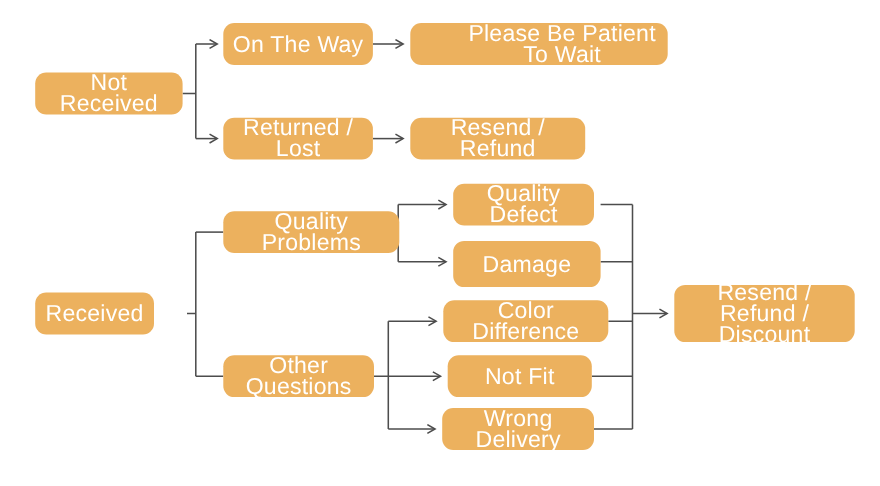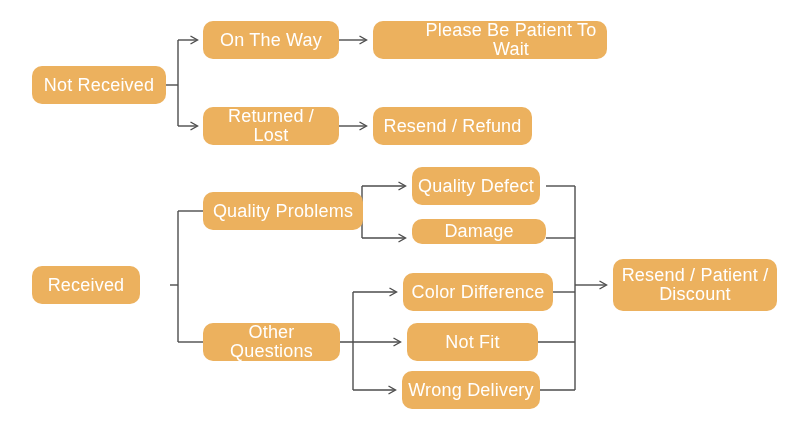--- a/index.html
+++ b/index.html
@@ -29,21 +29,21 @@
   }
   .node {
     position: absolute;
     background: #ecb15e;
     color: #ffffff;
     border-radius: 10px;
     display: flex;
     align-items: center;
     justify-content: center;
     text-align: center;
-    font-size: 18px;
+    font-size: 21px;
     line-height: 19px;
     letter-spacing: 0.2px;
     padding: 0 6px;
     box-sizing: border-box;
   }
 </style>
 </head>
 <body>
 
 <div class="canvas">
@@ -97,23 +97,23 @@
   <div class="node" style="left:373px; top:107px; width:159px; height:38px;">Resend / Refund</div>
 
   <div class="node" style="left:32px; top:266px; width:108px; height:38px;">Received</div>
 
   <div class="node" style="left:203px; top:192px; width:160px; height:38px;">Quality Problems</div>
 
   <div class="node" style="left:203px; top:323px; width:137px; height:38px;">Other Questions</div>
 
   <div class="node" style="left:412px; top:167px; width:128px; height:38px;">Quality Defect</div>
 
-  <div class="node" style="left:412px; top:219px; width:134px; height:25px;">Damage</div>
+  <div class="node" style="left:412px; top:219px; width:134px; height:42px;">Damage</div>
 
   <div class="node" style="left:403px; top:273px; width:150px; height:38px;">Color Difference</div>
 
   <div class="node" style="left:407px; top:323px; width:131px; height:38px;">Not Fit</div>
 
   <div class="node" style="left:402px; top:371px; width:138px; height:38px;">Wrong Delivery</div>
 
-  <div class="node" style="left:613px; top:259px; width:164px; height:52px;">Resend / Patient / Discount</div>
+  <div class="node" style="left:613px; top:259px; width:164px; height:52px;">Resend / Refund / Discount</div>
 
 </div>
 
 </body></html>

